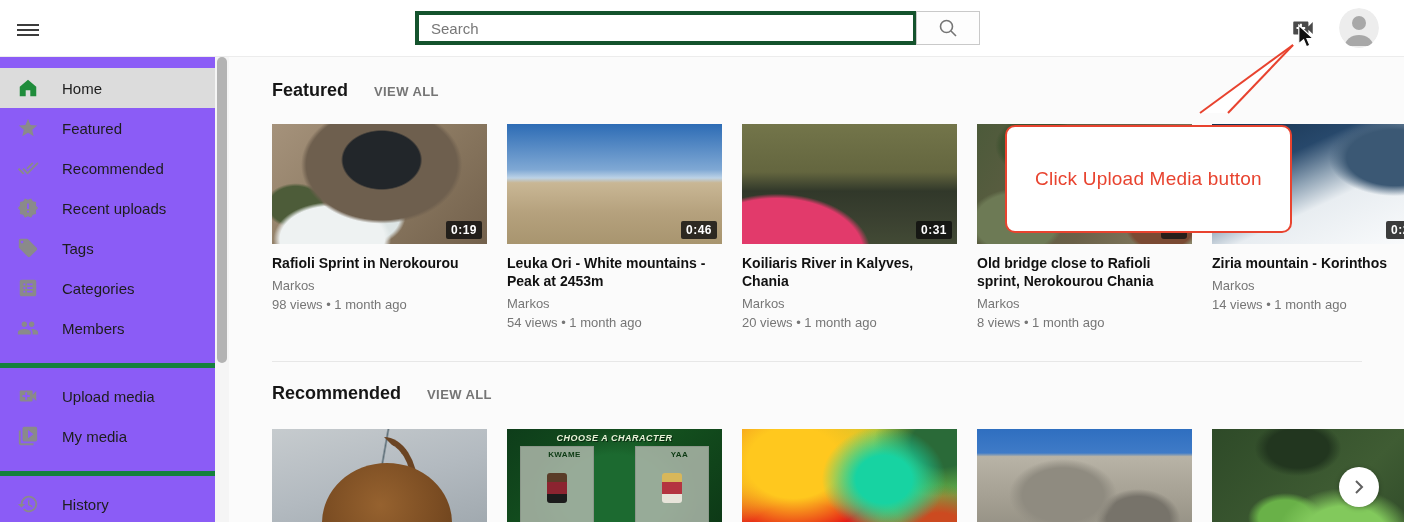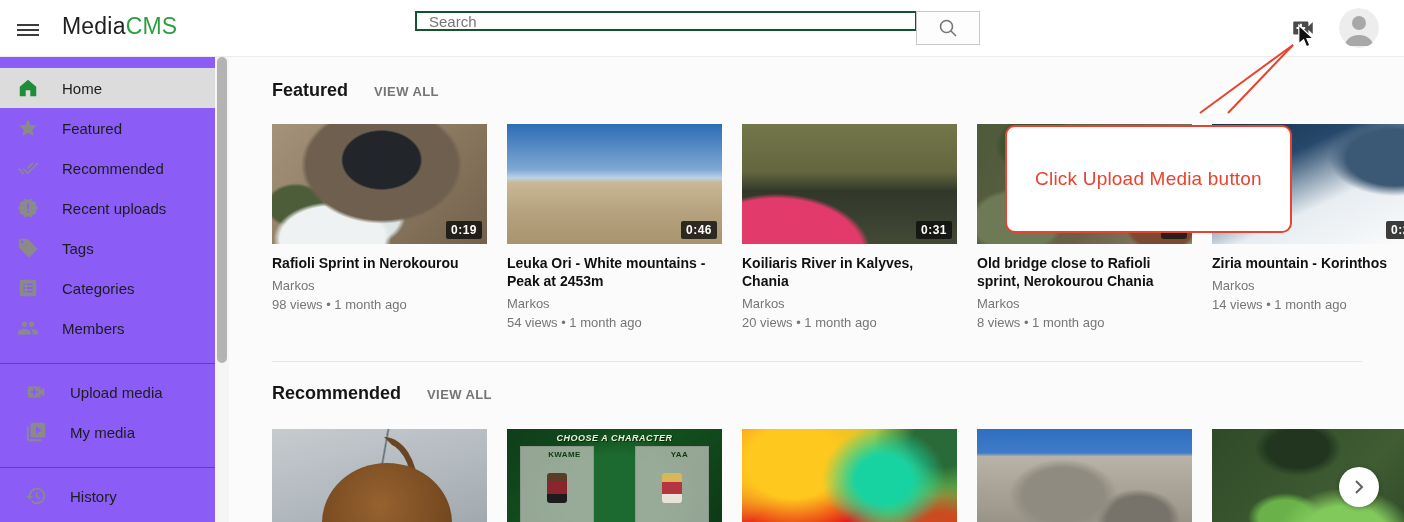--- a/index.html
+++ b/index.html
@@ -10,34 +10,34 @@
   .topbar { position:absolute; left:0; top:0; width:1404px; height:57px; background:#fff;
             border-bottom:1px solid #ececec; z-index:20; }
   .menu-btn { position:absolute; left:14px; top:17px; width:28px; height:24px; background:none;
               border:none; cursor:pointer; padding:4px 3px; }
   .menu-btn span { display:block; width:22px; height:2px; background:#3c3c3c; margin:3px 0; }
   .logo { position:absolute; left:62px; top:13px; font-size:23px; letter-spacing:.2px;
           text-decoration:none; cursor:pointer; }
   .logo .l-media { color:#212121; }
   .logo .l-cms { color:#2e9e43; }
   .searchwrap { position:absolute; left:415px; top:11px; height:34px; display:flex; }
-  .searchwrap input { width:502px; height:20px; border:2px solid #14532d; background:#fff;
+  .searchwrap input { width:502px; height:34px; border:4px solid #14532d; background:#fff;
                       padding:0 12px; font-size:15px; color:#212121; outline:none; }
   .searchwrap input::placeholder { color:#777; }
   .search-btn { width:64px; height:34px; border:1px solid #c9c9c9; margin-left:-1px;
                 background:#fdfdfd; cursor:pointer; display:flex; align-items:center; justify-content:center; }
   .top-upload { position:absolute; left:1289px; top:15px; width:28px; height:28px; border:none;
                 background:none; cursor:pointer; }
   .avatar-btn { position:absolute; left:1339px; top:8px; width:40px; height:40px; border:none;
                 background:none; cursor:pointer; border-radius:50%; overflow:hidden; }
 
   
   .sidebar { position:absolute; left:0; top:57px; width:215px; height:465px; background:#8b5cf6; z-index:5; }
   .side-group { padding:0; }
-  .side-group + .side-group { border-top:1px solid #15803d; margin-top:15px; padding-top:8px;padding-left:8px; }
+  .side-group + .side-group { border-top:5px solid #15803d; margin-top:15px; padding-top:8px; }
   .sidebar { padding-top:11px; }
   .side-item { height:40px; display:flex; align-items:center; cursor:pointer; }
   .side-item.active { background:#dcdcdc; }
   .side-item .ic { width:24px; height:24px; margin-left:16px; display:flex; align-items:center; justify-content:center; }
   .side-item .ic svg { width:22px; height:22px; fill:#8a8a8a; }
   .side-item.active .ic svg, .side-item .ic.green svg { fill:#1f8c3b; }
   .side-item .lbl { margin-left:22px; font-size:15px; color:#1d1d1d; }
   .side-scroll { position:absolute; left:215px; top:57px; width:14px; height:465px; background:#f5f5f5; }
   .side-scroll .sthumb { position:absolute; left:2px; top:0; width:10px; height:306px;
                          background:#b3b3b3; border-radius:6px; cursor:pointer; }
@@ -140,21 +140,20 @@
 </style>
 </head>
 <body>
 
 <header class="topbar">
   <button class="menu-btn" aria-label="menu">
     <span></span>
       <span></span>
       <span></span>
   </button>
-  <a class="logo"><span class="l-media">Media</span><span class="l-cms">CMS</span></a>
   <div class="searchwrap">
     <input type="text" placeholder="Search" style="">
     <button class="search-btn">
       <svg width="22" height="22" viewBox="0 0 22 22">
         <circle cx="9.5" cy="9.5" r="6" fill="none" stroke="#757575" stroke-width="1.6"></circle>
         <line x1="14" y1="14" x2="19" y2="19" stroke="#757575" stroke-width="1.6"></line>
       </svg>
     </button>
   </div>
   <button class="top-upload">

